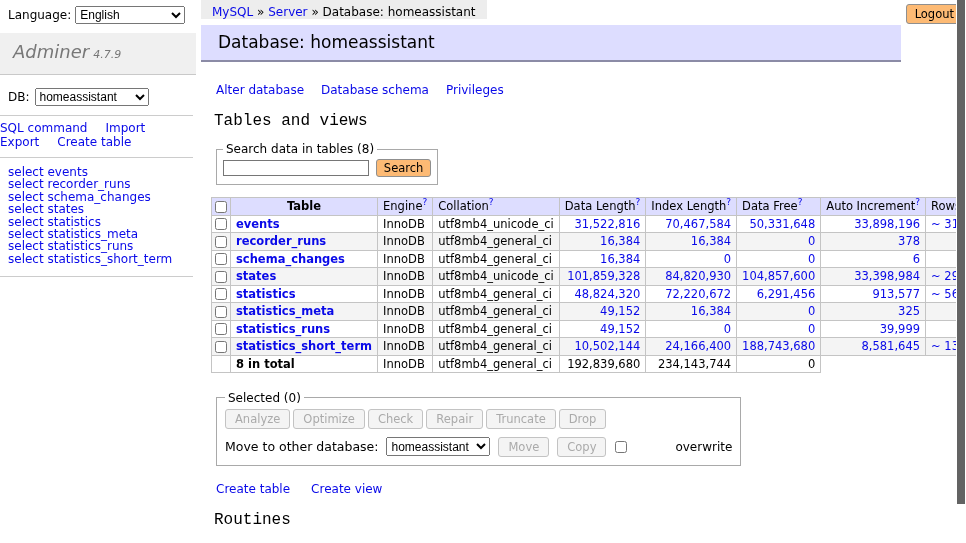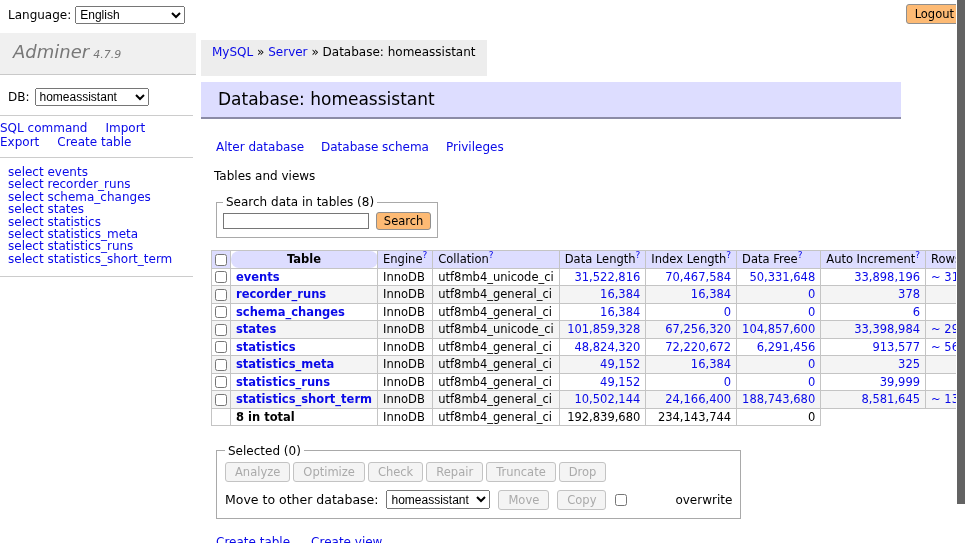--- a/index.html
+++ b/index.html
@@ -44,48 +44,48 @@
   ul.table-list{
     list-style:none;margin:0 3px 0 0;padding:8px 0 11px 8px;
     border-bottom:1px solid var(--border-light);
   }
   ul.table-list li{line-height:12.4px;white-space:nowrap;}
 
   
   #content{position:absolute;left:201px;top:0;width:755px;}
   #breadcrumb{
     display:inline-block;background:var(--breadcrumb-bg);
-    height:36px;line-height:24px;padding:0 11px;white-space:nowrap;margin-top:40px;
+    height:19px;line-height:24px;padding:0 11px;white-space:nowrap;
   }
   #logout-wrap{position:absolute;top:4px;right:3px;}
   button{
     font-family:"DejaVu Sans","Liberation Sans",sans-serif;font-size:11.5px;
     background:#fdba74;border:1px solid #8f8f8f;border-radius:3px;
     padding:2px 8px;color:#000;
   }
   button[disabled]{color:#aaa;border-color:#c3c3c3;background:#f4f4f4;}
   h2.page-title{
     margin:6px 55px 0 0;background:var(--accent);
     border-bottom:2px solid #8b8ba6;
     padding:9px 17px;font-size:17px;font-weight:normal;line-height:17px;
   }
   .actions-row{margin:21px 16px 0 15px;}
   .actions-row a{margin-right:17px;}
-  h3{font-weight:normal;font-size:12px;margin:15px 0 0 13px;}
+  h3{font-weight:normal;font-size:16px;margin:15px 0 0 13px;font-family:Liberation Mono, monospace;}
   fieldset{border:1px solid #a9a9a9;margin:12px 0 0 15px;padding:3px 6px 7px 6px;display:inline-block;}
   legend{padding:0 3px;}
   fieldset.search input[type=text]{width:146px;height:16px;border:1px solid #767676;font-size:12px;padding:1px 3px;}
   fieldset.search button{margin-left:3px;padding:1px 7px;}
 
   table.overview{border-collapse:collapse;margin:12px 0 0 10px;font-size:11.5px;}
   table.overview th,table.overview td{
     border:1px solid var(--table-border);padding:1px 5px;height:15px;white-space:nowrap;
   }
   table.overview thead th,table.overview thead td{background:var(--accent);font-weight:normal;text-align:left;}
-  table.overview thead th.tname{font-weight:bold;text-align:center;border-radius:8px;}
+  table.overview thead th.tname{font-weight:bold;text-align:center;}
   table.overview tbody tr:nth-child(even){background:var(--alt-row);}
   table.overview td.check,table.overview th.check{width:19px;text-align:center;padding:1px 2px;}
   table.overview td.name a{font-weight:bold;}
   table.overview td.num{text-align:right;}
   table.overview td.num a{display:block;}
   table.overview tr.total td{font-weight:normal;}
   table.overview tr.total td.name{font-weight:bold;}
   sup.help{font-size:9px;line-height:0;}
   sup.help a{color:var(--link);}
   input[type=checkbox]{width:12px;height:12px;margin:1px;vertical-align:middle;}
@@ -233,21 +233,21 @@
         </tr>
         <tr>
           <td class="check"><input type="checkbox" style=""></td>
           <td class="name"><a>states</a></td>
           <td>InnoDB</td>
           <td>utf8mb4_unicode_ci</td>
           <td class="num">
             <a>101,859,328</a>
           </td>
           <td class="num">
-            <a>67,256,320</a>
+            <a>84,820,930</a>
           </td>
           <td class="num">
             <a>104,857,600</a>
           </td>
           <td class="num">
             <a>33,398,984</a>
           </td>
           <td class="num">
             <a>~ 299,833</a>
           </td>

